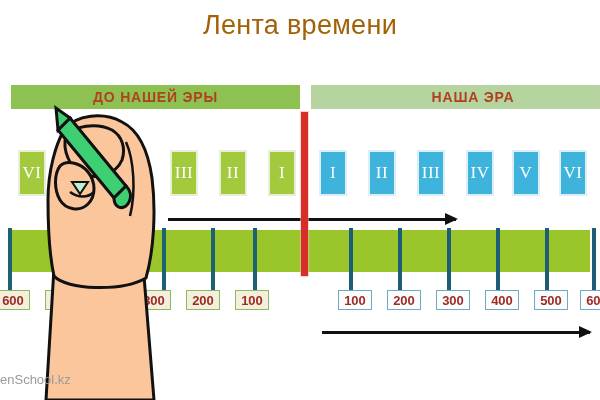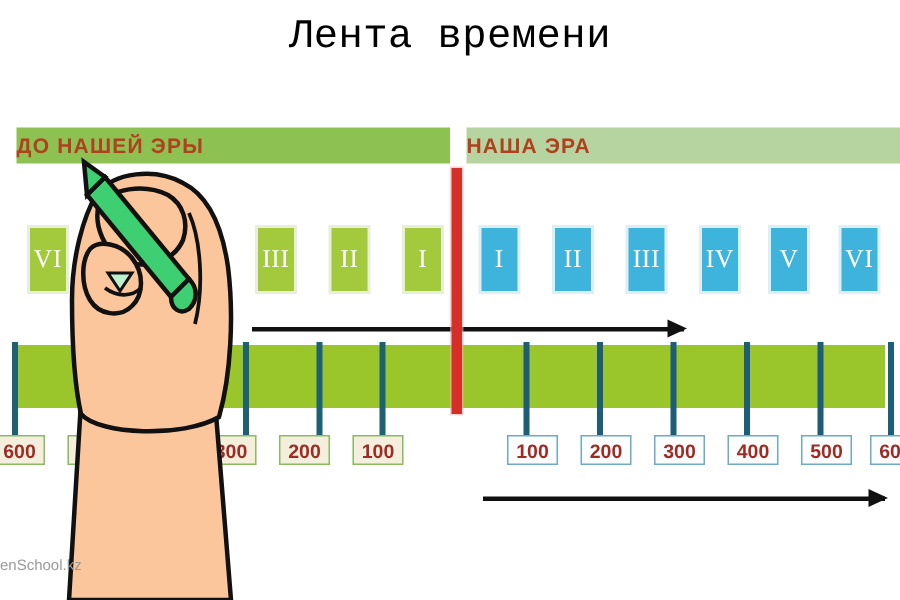--- a/index.html
+++ b/index.html
@@ -22,31 +22,32 @@
 
   
   .title {
     position: absolute;
     left: 0;
     top: 10px;
     width: 600px;
     text-align: center;
     font-size: 27px;
     font-weight: 400;
-    color: #000000;
+    color: #a16207;
     letter-spacing: 0.3px;
-    font-family: Liberation Mono, monospace;
+    font-family: Liberation Sans, sans-serif;
   }
 
   
   .era-bar {
     position: absolute;
     height: 24px;
     display: flex;
     align-items: center;
+    justify-content: center;
     font-size: 14px;
     font-weight: bold;
     letter-spacing: 0.8px;
     color: #b0411f;
   }
   .era-bar.bc {
     left: 11px;
     top: 85px;
     width: 289px;
     background: #8dc152;
@@ -177,21 +178,21 @@
     width: 180px;
     height: 300px;
     pointer-events: none;
   }
 
   
   .watermark {
     position: absolute;
     left: 0px;
     top: 372px;
-    font-size: 10px;
+    font-size: 13px;
     color: #9a9a9a;
     font-family: "Liberation Sans", sans-serif;
   }
 </style>
 </head>
 <body>
 
 <div id="stage">
 
   <div class="title">Лента времени</div>

